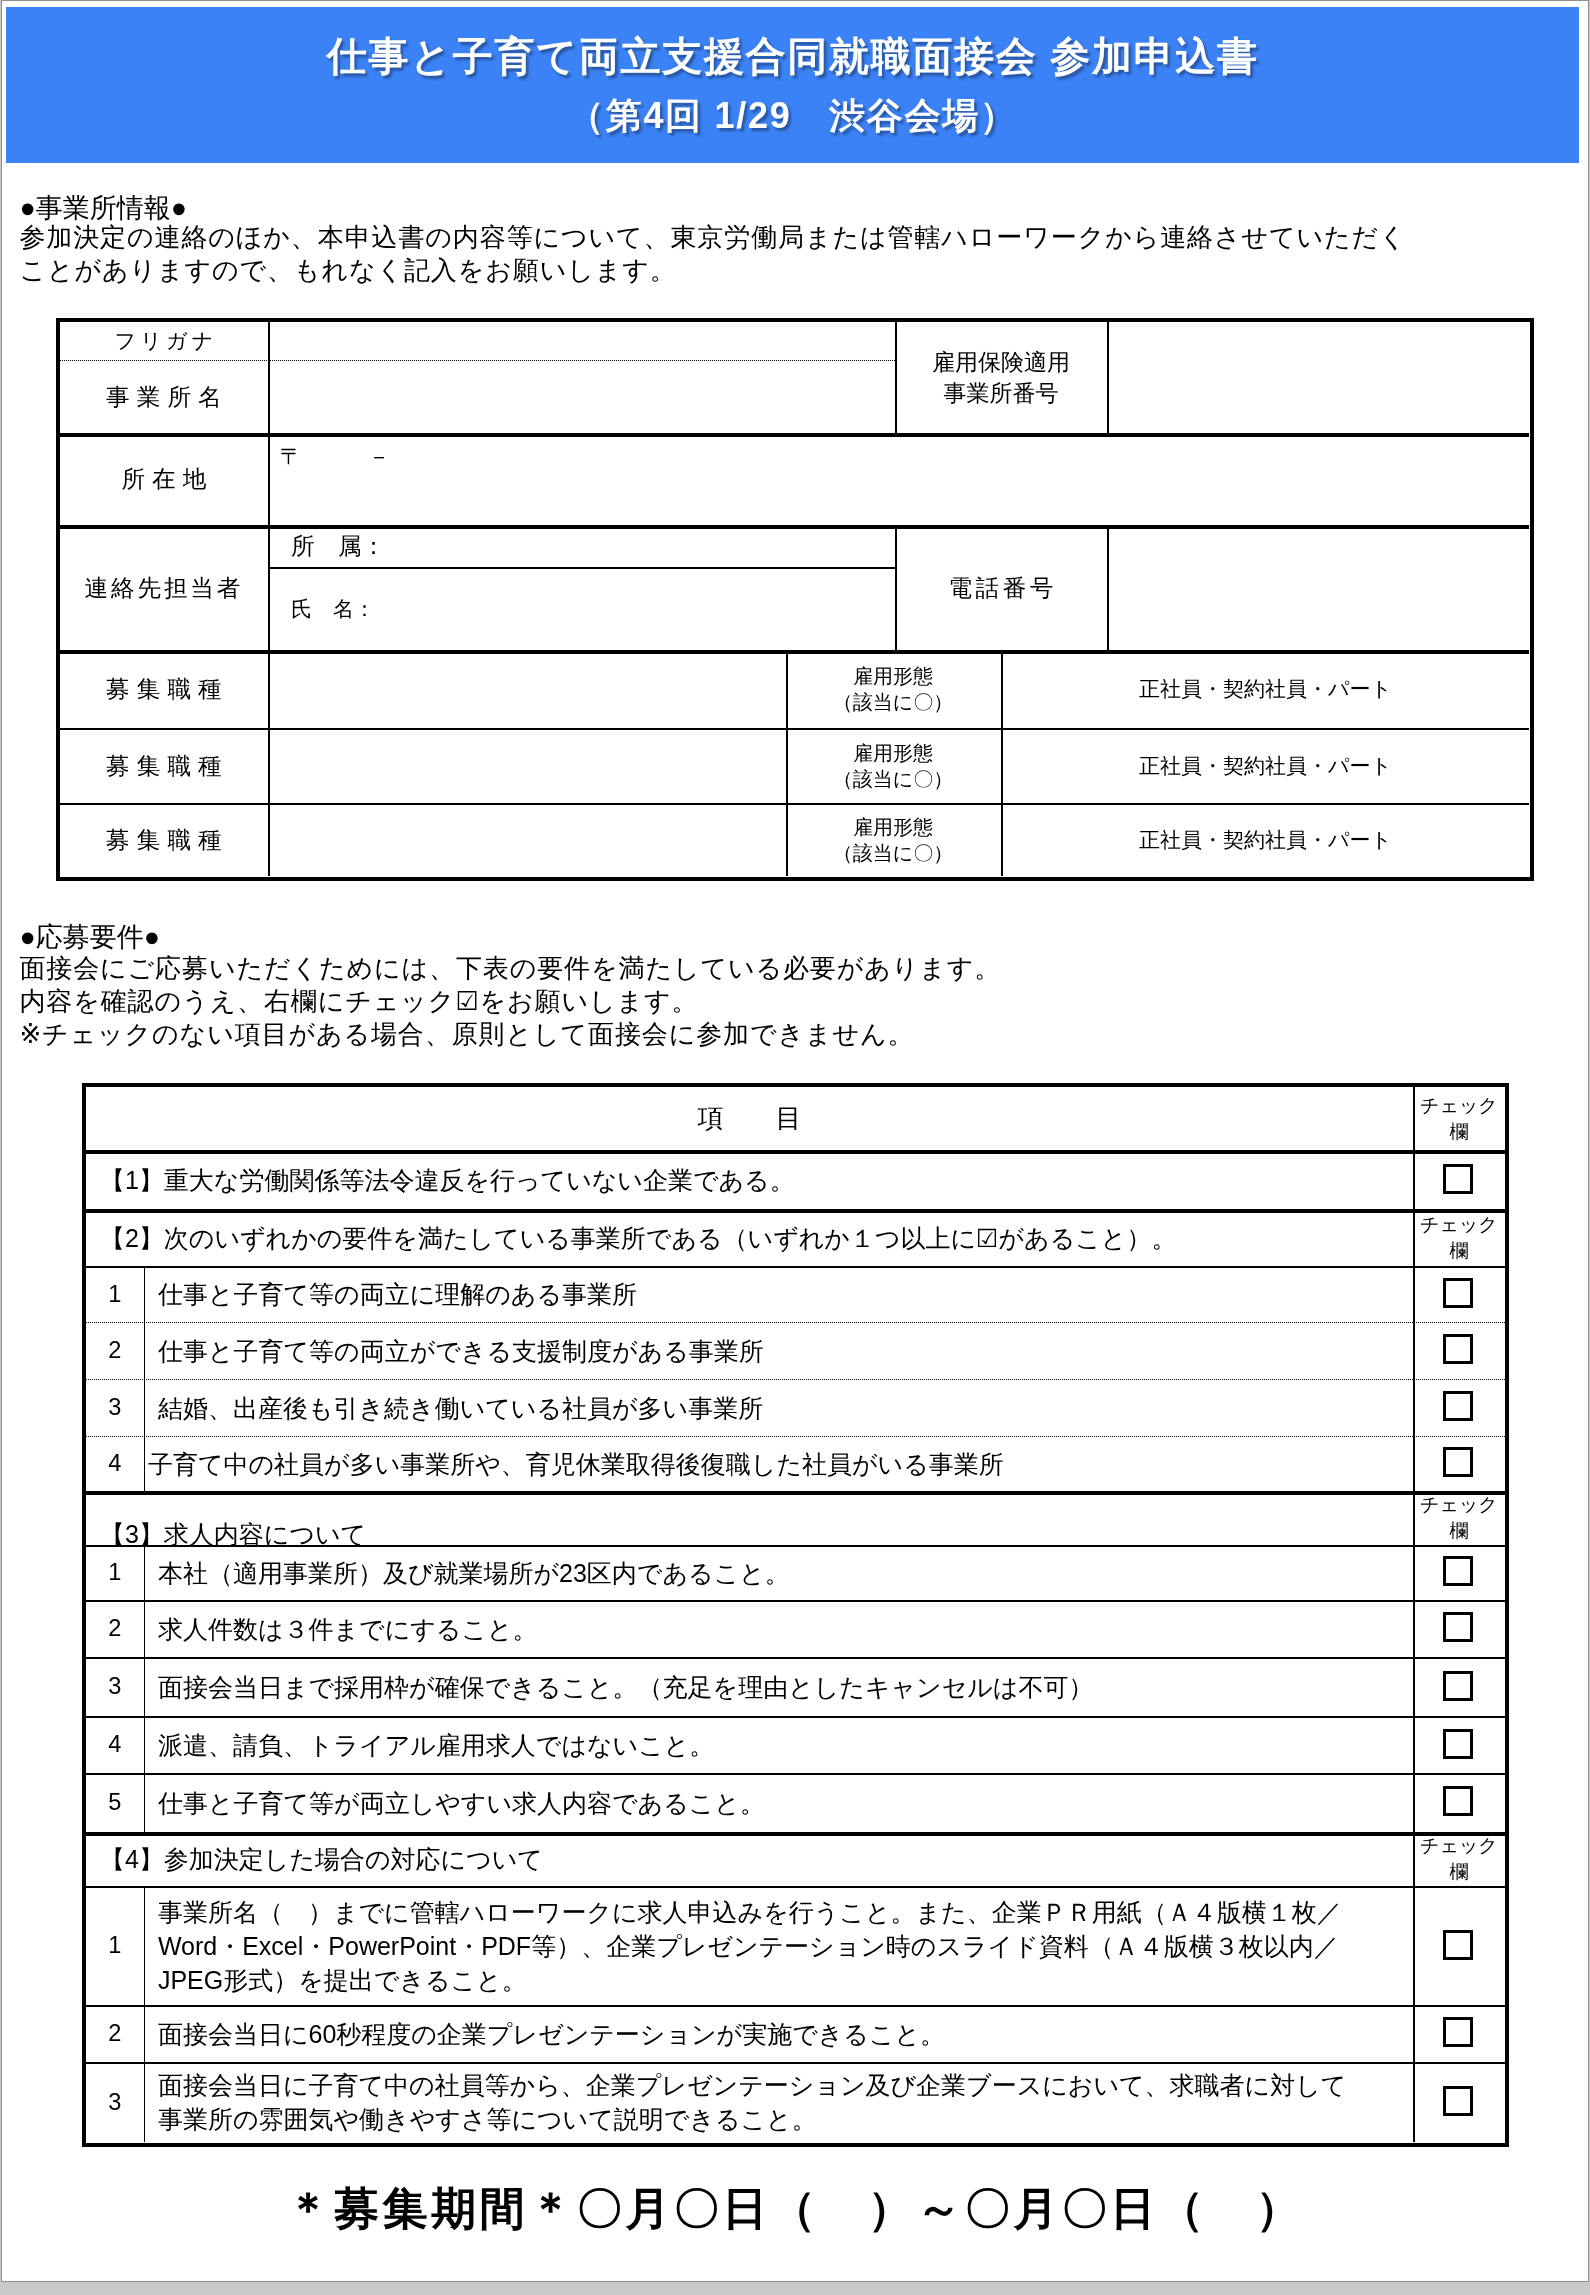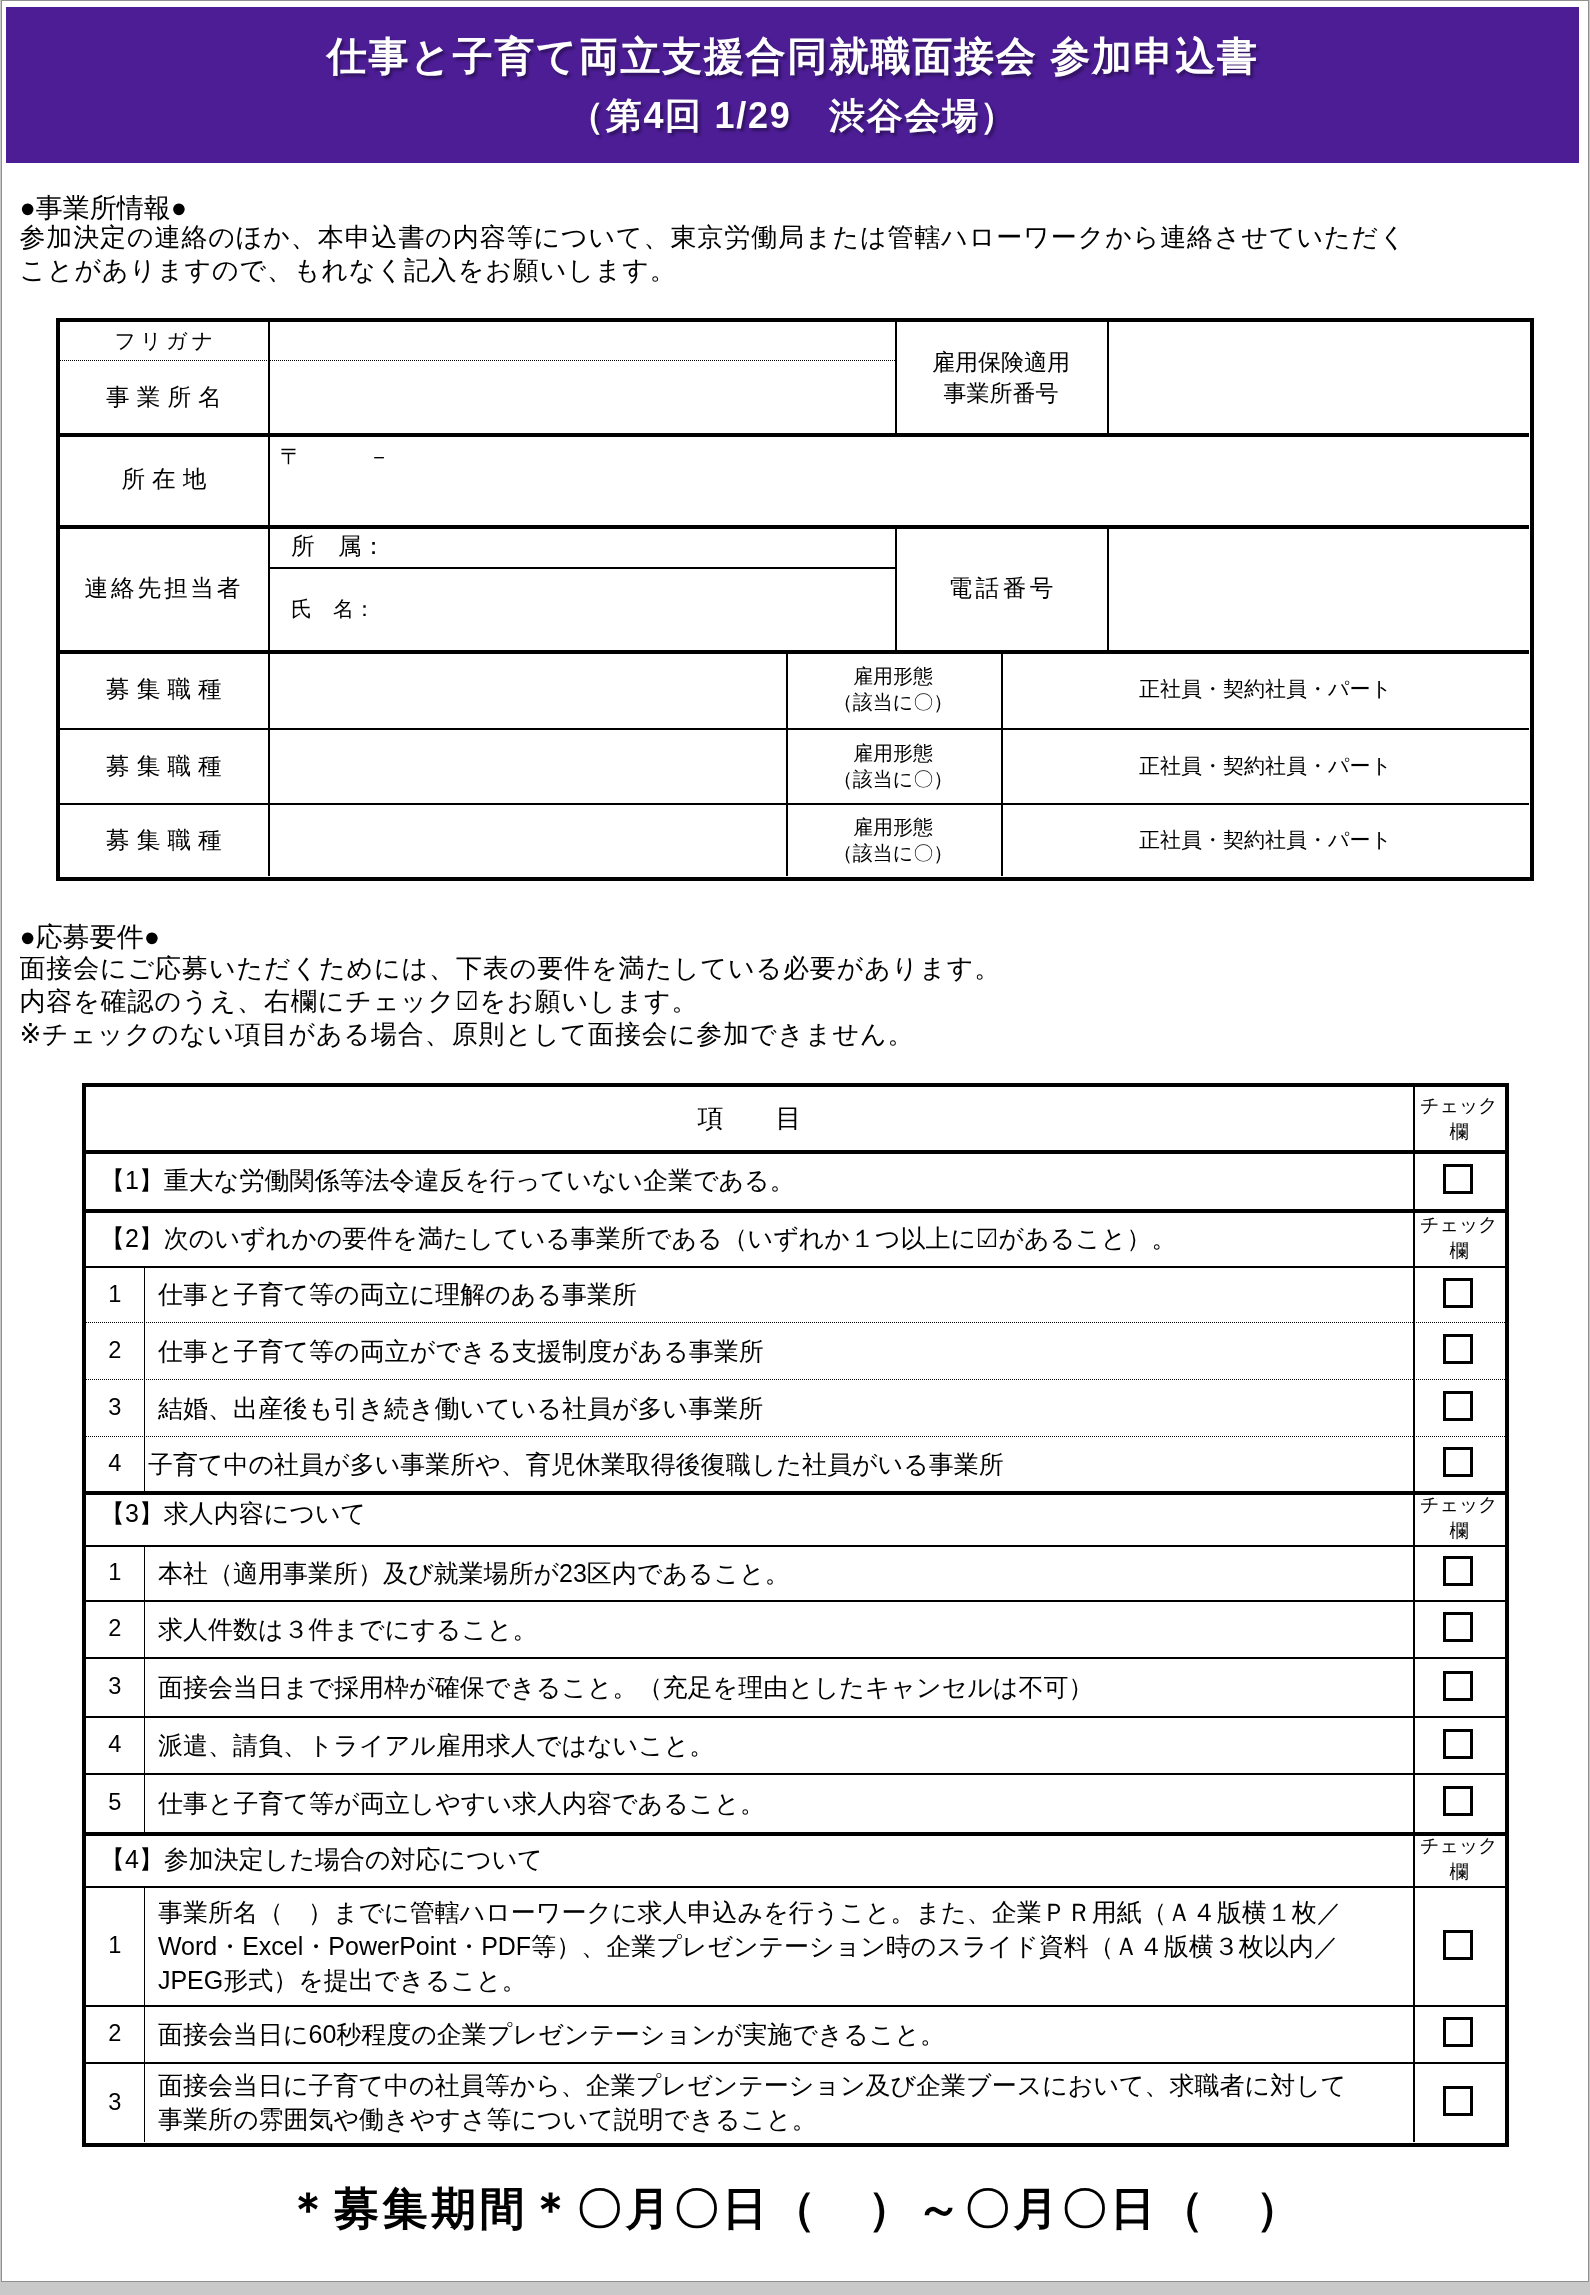--- a/index.html
+++ b/index.html
@@ -29,21 +29,21 @@
   .itm{font-size:25px;line-height:34px;}
   .num{font-size:23.6px;}
   .footer{position:absolute;left:0;top:2178px;width:1586px;text-align:center;
     font-size:45px;font-weight:bold;letter-spacing:3.5px;white-space:nowrap;}
 </style>
 </head>
 <body>
 
 <div class="page" style="border-color: rgb(143, 143, 143);">
 
-  <div class="banner" style="background: #4c1d95;">
+  <div class="banner" style="background: #3b82f6;">
     <div class="l1">仕事と子育て両立支援合同就職面接会 参加申込書</div>
     <div class="l2">（第4回 1/29　渋谷会場）</div>
   </div>
 
   <div class="h1" style="top:189px;">●事業所情報●</div>
   <div class="para" style="top:220px;width:1565px;">参加決定の連絡のほか、本申込書の内容等について、東京労働局または管轄ハローワークから連絡させていただく
 ことがありますので、もれなく記入をお願いします。</div>
 
   <div class="tbl" style="left:54px;top:317px;width:1478px;height:563px;">
     <i class="vl" style="left:208px;top:0;height:554px;"></i>
@@ -141,21 +141,21 @@
     <div class="cell c num" style="left:0;top:235px;width:58px;height:57px;">2</div>
     <div class="cell itm" style="left:58px;top:235px;width:1269px;height:57px;padding-left:14px;">仕事と子育て等の両立ができる支援制度がある事業所</div>
     <span class="cb" style="left:1357px;top:247px;"></span>
     <div class="cell c num" style="left:0;top:292px;width:58px;height:57px;">3</div>
     <div class="cell itm" style="left:58px;top:292px;width:1269px;height:57px;padding-left:14px;">結婚、出産後も引き続き働いている社員が多い事業所</div>
     <span class="cb" style="left:1357px;top:304px;"></span>
     <div class="cell c num" style="left:0;top:349px;width:58px;height:55px;">4</div>
     <div class="cell itm" style="left:58px;top:349px;width:1269px;height:55px;padding-left:4px;">子育て中の社員が多い事業所や、育児休業取得後復職した社員がいる事業所</div>
     <span class="cb" style="left:1357px;top:360px;"></span>
 
-    <div class="cell itm" style="left:0;top:399px;width:1327px;height:54px;padding-left:14px;">【3】求人内容について</div>
+    <div class="cell itm" style="left:0;top:420px;width:1327px;height:54px;padding-left:14px;">【3】求人内容について</div>
     <div class="cell c chkhdr" style="left:1327px;top:404px;width:92px;height:54px;">チェック欄</div>
 
     <div class="cell c num" style="left:0;top:458px;width:58px;height:55px;">1</div>
     <div class="cell itm" style="left:58px;top:458px;width:1269px;height:55px;padding-left:14px;">本社（適用事業所）及び就業場所が23区内であること。</div>
     <span class="cb" style="left:1357px;top:469px;"></span>
     <div class="cell c num" style="left:0;top:513px;width:58px;height:57px;">2</div>
     <div class="cell itm" style="left:58px;top:513px;width:1269px;height:57px;padding-left:14px;">求人件数は３件までにすること。</div>
     <span class="cb" style="left:1357px;top:525px;"></span>
     <div class="cell c num" style="left:0;top:570px;width:58px;height:59px;">3</div>
     <div class="cell itm" style="left:58px;top:570px;width:1269px;height:59px;padding-left:14px;">面接会当日まで採用枠が確保できること。（充足を理由としたキャンセルは不可）</div>

